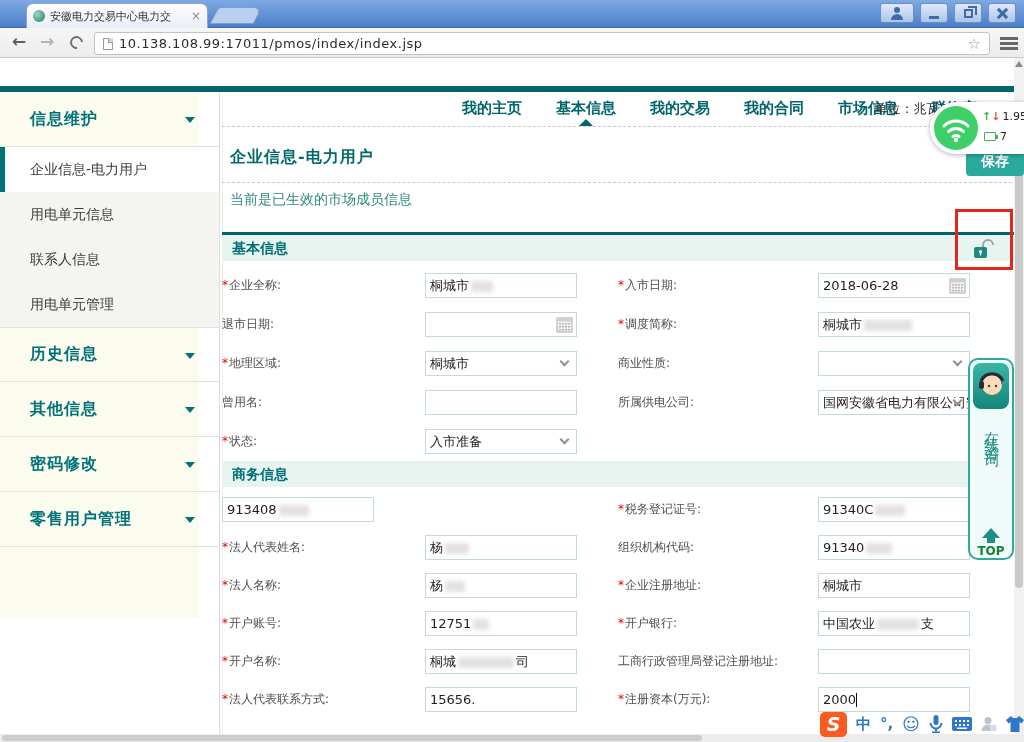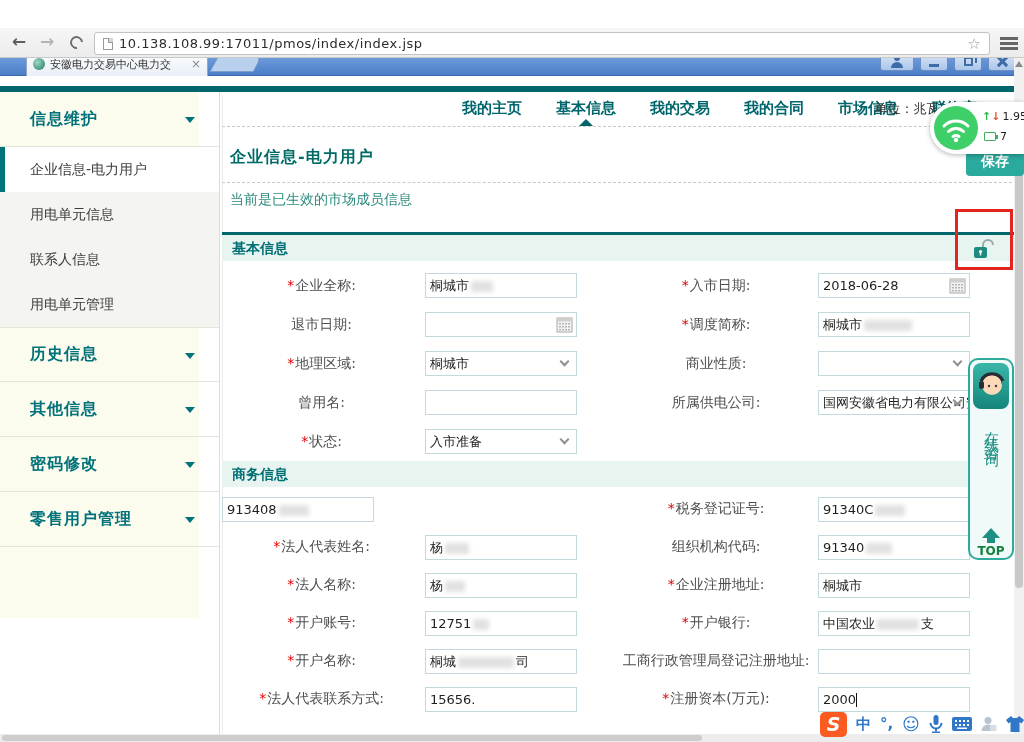--- a/index.html
+++ b/index.html
@@ -2,21 +2,21 @@
 <html><head>
 <meta charset="utf-8">
 <style>
   * { margin:0; padding:0; box-sizing:border-box; }
   html,body { width:1024px; height:742px; overflow:hidden;
     font-family:"DejaVu Sans","Liberation Sans",sans-serif; }
   #screen { position:relative; width:1024px; height:742px; background:#fff; overflow:hidden; }
 
   
   .titlebar { position:absolute; left:0; top:0; width:1024px; height:28px;
-    background:linear-gradient(#7fa9e4,#4b7ec8); border-bottom:1px solid #3a69ad;margin-top:48px; }
+    background:linear-gradient(#7fa9e4,#4b7ec8); border-bottom:1px solid #3a69ad; }
   .tab { position:absolute; left:26px; top:3px; width:182px; height:25px;
     background:linear-gradient(#fdfdfd,#e9eff8); border:1px solid #8fa8c8; border-bottom:none;
     border-radius:7px 7px 0 0; display:flex; align-items:center; padding:0 6px; overflow:hidden; }
   .favicon { width:12px; height:12px; border-radius:50%;
     background:radial-gradient(circle at 35% 35%, #9fd8c8, #1d7a5e); flex:none; margin-right:5px; }
   .tab-title { font-size:11px; color:#333; white-space:nowrap; overflow:hidden; flex:1; }
   .tab-close { font-size:12px; color:#888; margin-left:4px; flex:none; }
   .newtab { position:absolute; left:214px; top:7px; width:44px; height:17px;
     background:linear-gradient(#cdd fff,#b9d0ee); background:#b9d0ee; border:1px solid #7d9ec9;
     border-radius:3px 8px 0 0; transform:skewX(-28deg); }
@@ -84,21 +84,21 @@
   .secbar { position:absolute; left:222px; width:792px; height:26px; background:#e7f4f0;
     font-size:14px; font-weight:bold; color:#006f74; line-height:26px; padding-left:10px; }
   .secbar.b1 { top:235px; } .secbar.b2 { top:461px; }
   .lockwrap { position:absolute; left:972px; top:239px; z-index:6; }
   .redbox { position:absolute; left:955px; top:209px; width:58px; height:61px; border:3px solid #e4241e; z-index:7; }
 
   .formarea { position:absolute; left:222px; top:266px; width:792px; }
   .frow { display:flex; height:39px; align-items:center; }
   .frow.b { height:38px; }
   .cell { display:flex; align-items:center; width:396px; }
-  .lbl { width:203px; text-align:center; font-size:14px; color:#4f4f4f; padding-right:4px; white-space:nowrap; }
+  .lbl { width:203px; text-align:left; font-size:12px; color:#4f4f4f; padding-right:4px; white-space:nowrap; }
   .cell.r .lbl { width:200px; }
   .req { color:#e00000; margin-right:1px; font-weight:normal; }
   .inp { position:relative; width:152px; height:25px; background:#fff; border:1px solid #c3dadd;
     font-size:13px; color:#1f1f1f; line-height:23px; padding-left:4px; white-space:nowrap; overflow:hidden; }
   .smudge { display:inline-block; height:11px; background:#c9c9c9; opacity:.55; filter:blur(2px); vertical-align:middle; margin-left:2px; }
   .tail { margin-left:2px; }
   .caret { display:inline-block; width:1px; height:14px; background:#111; vertical-align:middle; }
   .chev { position:absolute; right:8px; top:6px; width:7px; height:7px;
     border-right:2px solid #8f8f8f; border-bottom:2px solid #8f8f8f; transform:rotate(45deg); }
   .cal { position:absolute; right:3px; top:3px; width:17px; height:17px; }

